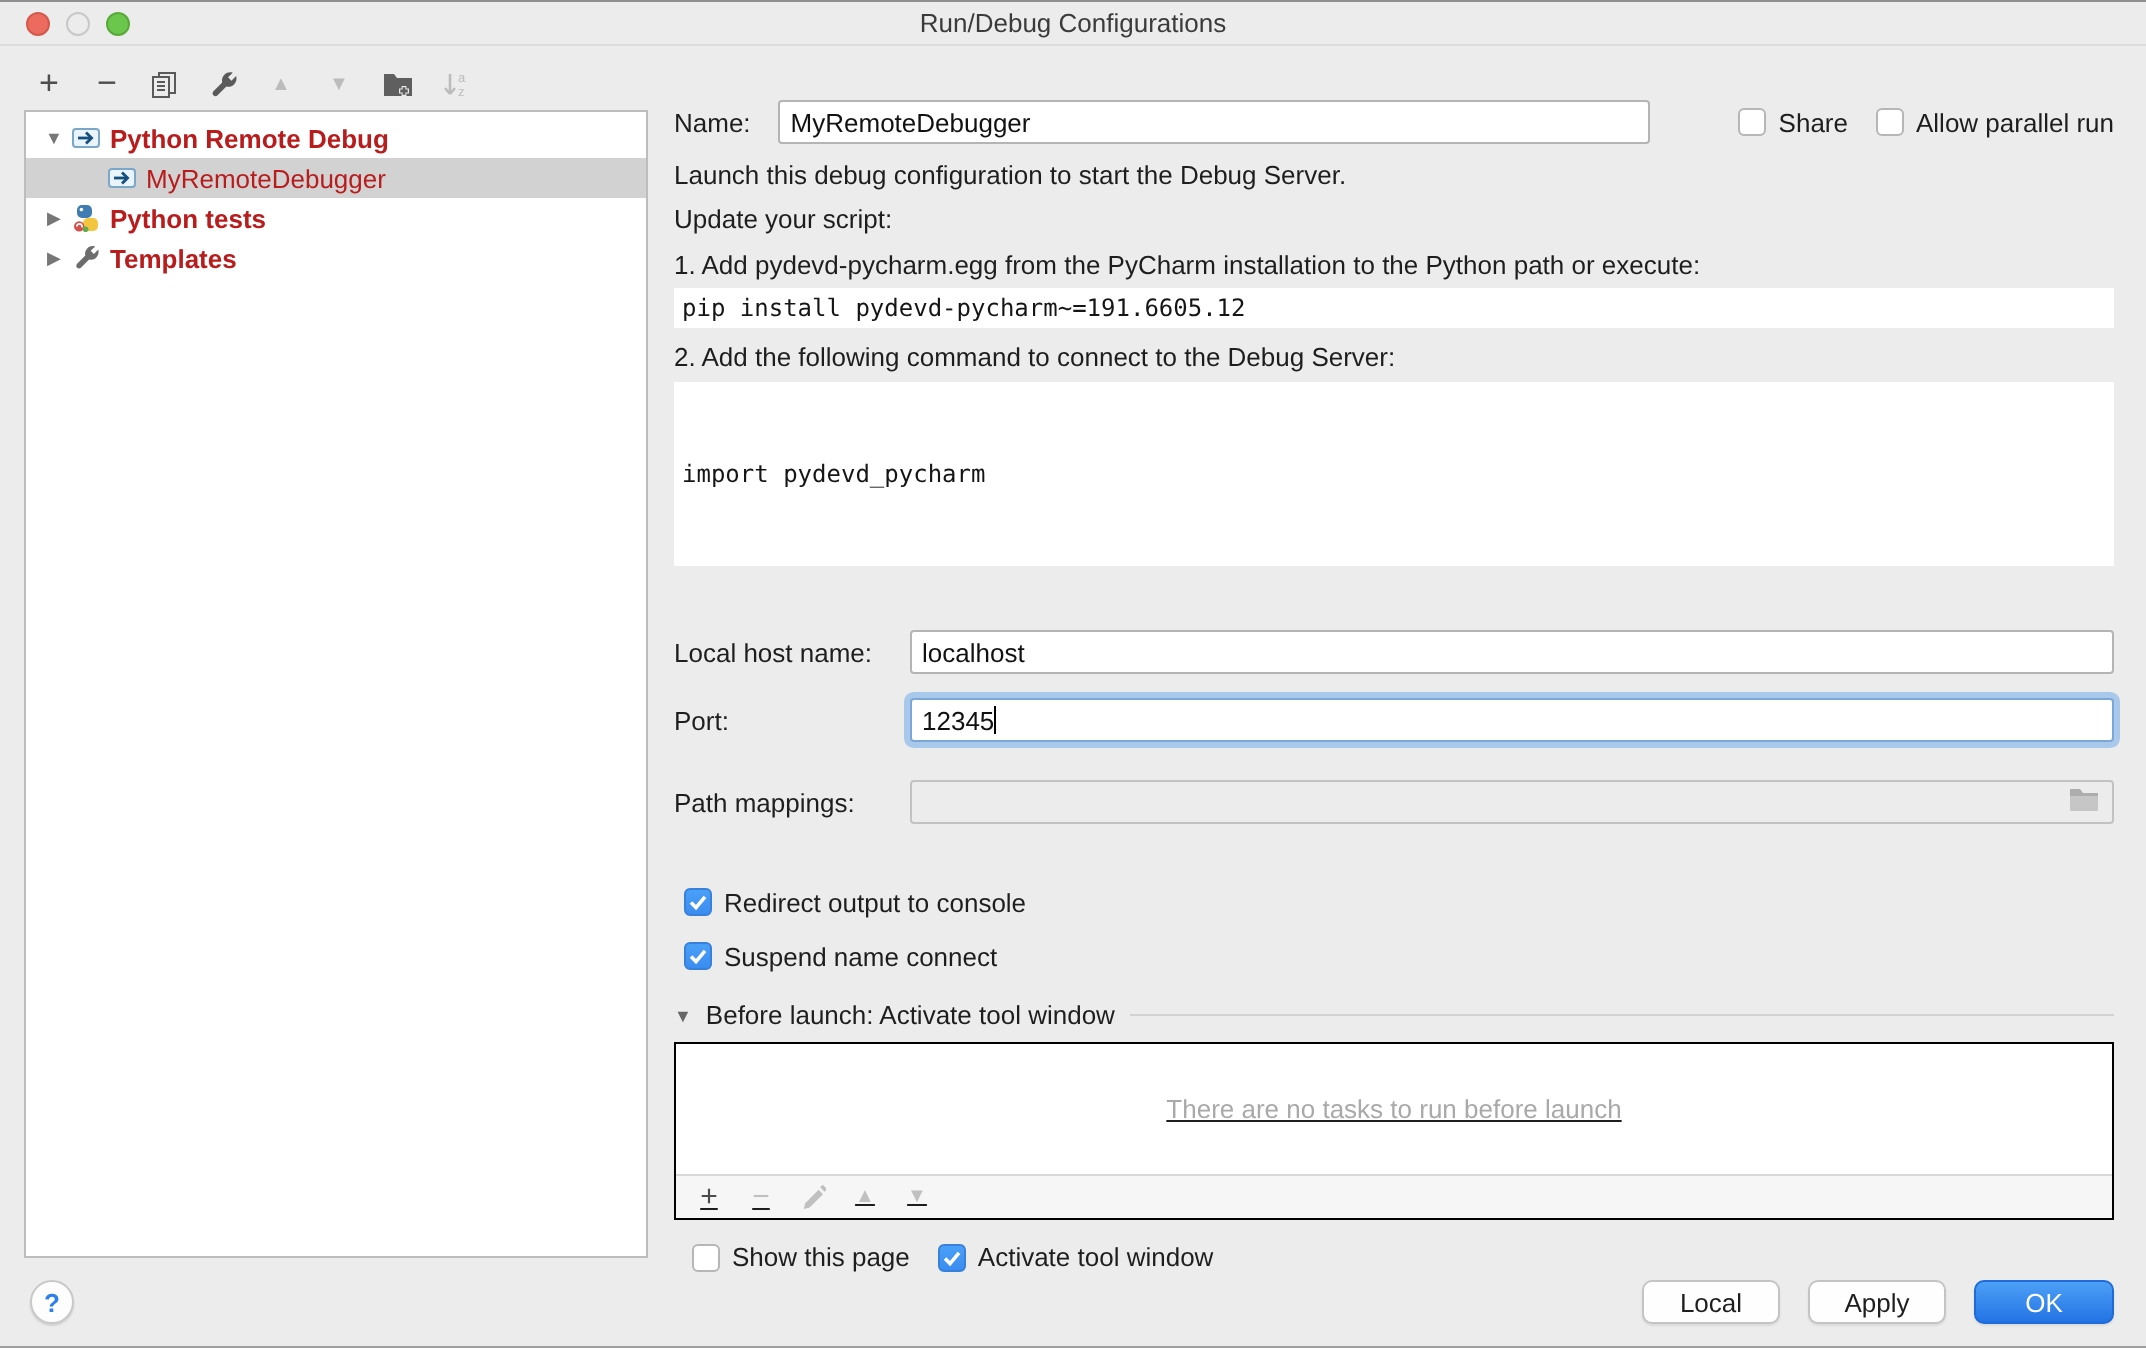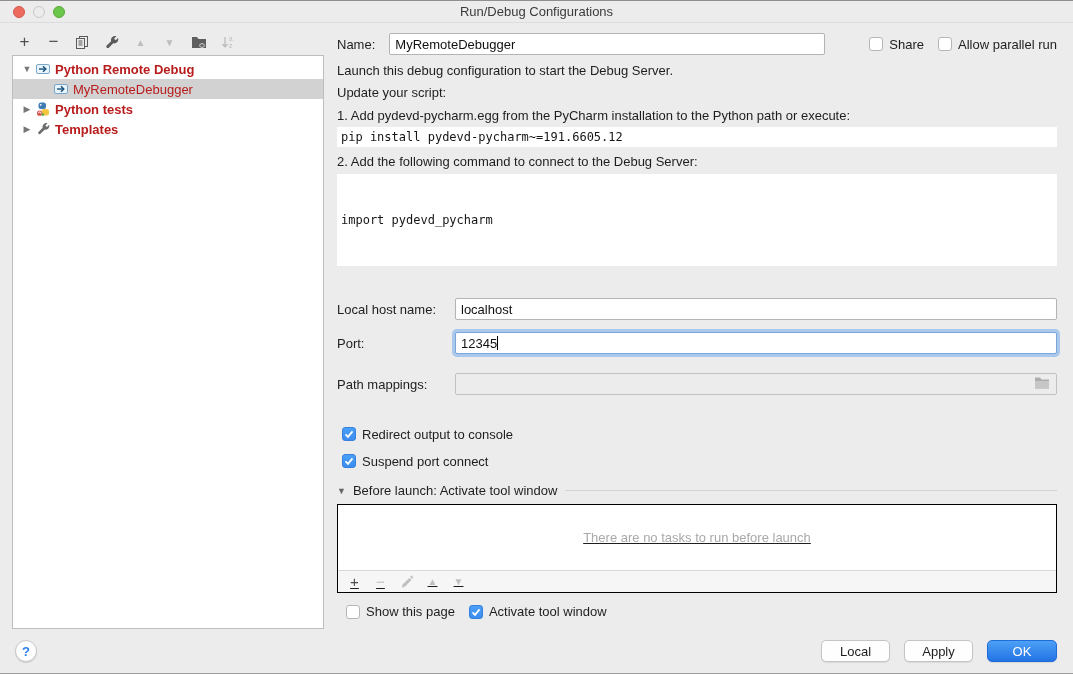--- a/index.html
+++ b/index.html
@@ -31,21 +31,21 @@
   .tree-panel { position:absolute; left:12px; top:54px; width:312px; height:574px;
     background:#ffffff; border:1px solid #bdbdbd; overflow:hidden; }
   .tree-row { height:20px; display:flex; align-items:center; white-space:nowrap; }
   .tree-row.selected { background:#d2d2d2; }
   .tw { display:inline-flex; width:16px; justify-content:center; font-size:9px; color:#777; flex:0 0 16px;}
   .tree-icon { width:16px; height:16px; display:inline-flex; align-items:center; justify-content:center; margin-right:4px; flex:0 0 16px;}
   .tree-label { font-weight:bold; color:#b91c1c; }
   .tree-label.plain { font-weight:normal; }
   .indent1 { padding-left:6px; } .indent2 { padding-left:40px; }
   
-  .main { position:absolute; left:337px; top:32px; width:720px; }
+  .main { position:absolute; left:337px; top:49px; width:720px; }
   .row { display:flex; align-items:center; }
   .name-row { margin-bottom:8px; height:22px; }
   .name-label { margin-right:14px; }
   input[type="text"] {
     font-family:"Liberation Sans", sans-serif; font-size:13px; color:#111;
     background:#fff; border:1px solid #b4b4b4; border-radius:2px;
     height:22px; padding:0 5px; outline:none;
   }
   .name-input { width:436px; }
   .cb-row { display:flex; align-items:center; }
@@ -251,21 +251,21 @@
           </svg>
       </span>
       <span class="cb-label">Redirect output to console</span>
     </div>
     <div class="cb-row opt-row">
       <span class="checkbox checked">
         <svg width="12" height="12" viewBox="0 0 12 12">
             <polyline points="2.5,6.3 5,8.8 9.5,3.4" stroke="#fff" stroke-width="1.8" fill="none"></polyline>
           </svg>
       </span>
-      <span class="cb-label">Suspend port connect</span>
+      <span class="cb-label">Suspend name connect</span>
     </div>
   </div>
 
   <div class="bl-header">
     <span class="bl-tri">▼</span>
     <span class="bl-title">Before launch: Activate tool window</span>
     <span class="bl-rule"></span>
   </div>
 
   <div class="task-box">

